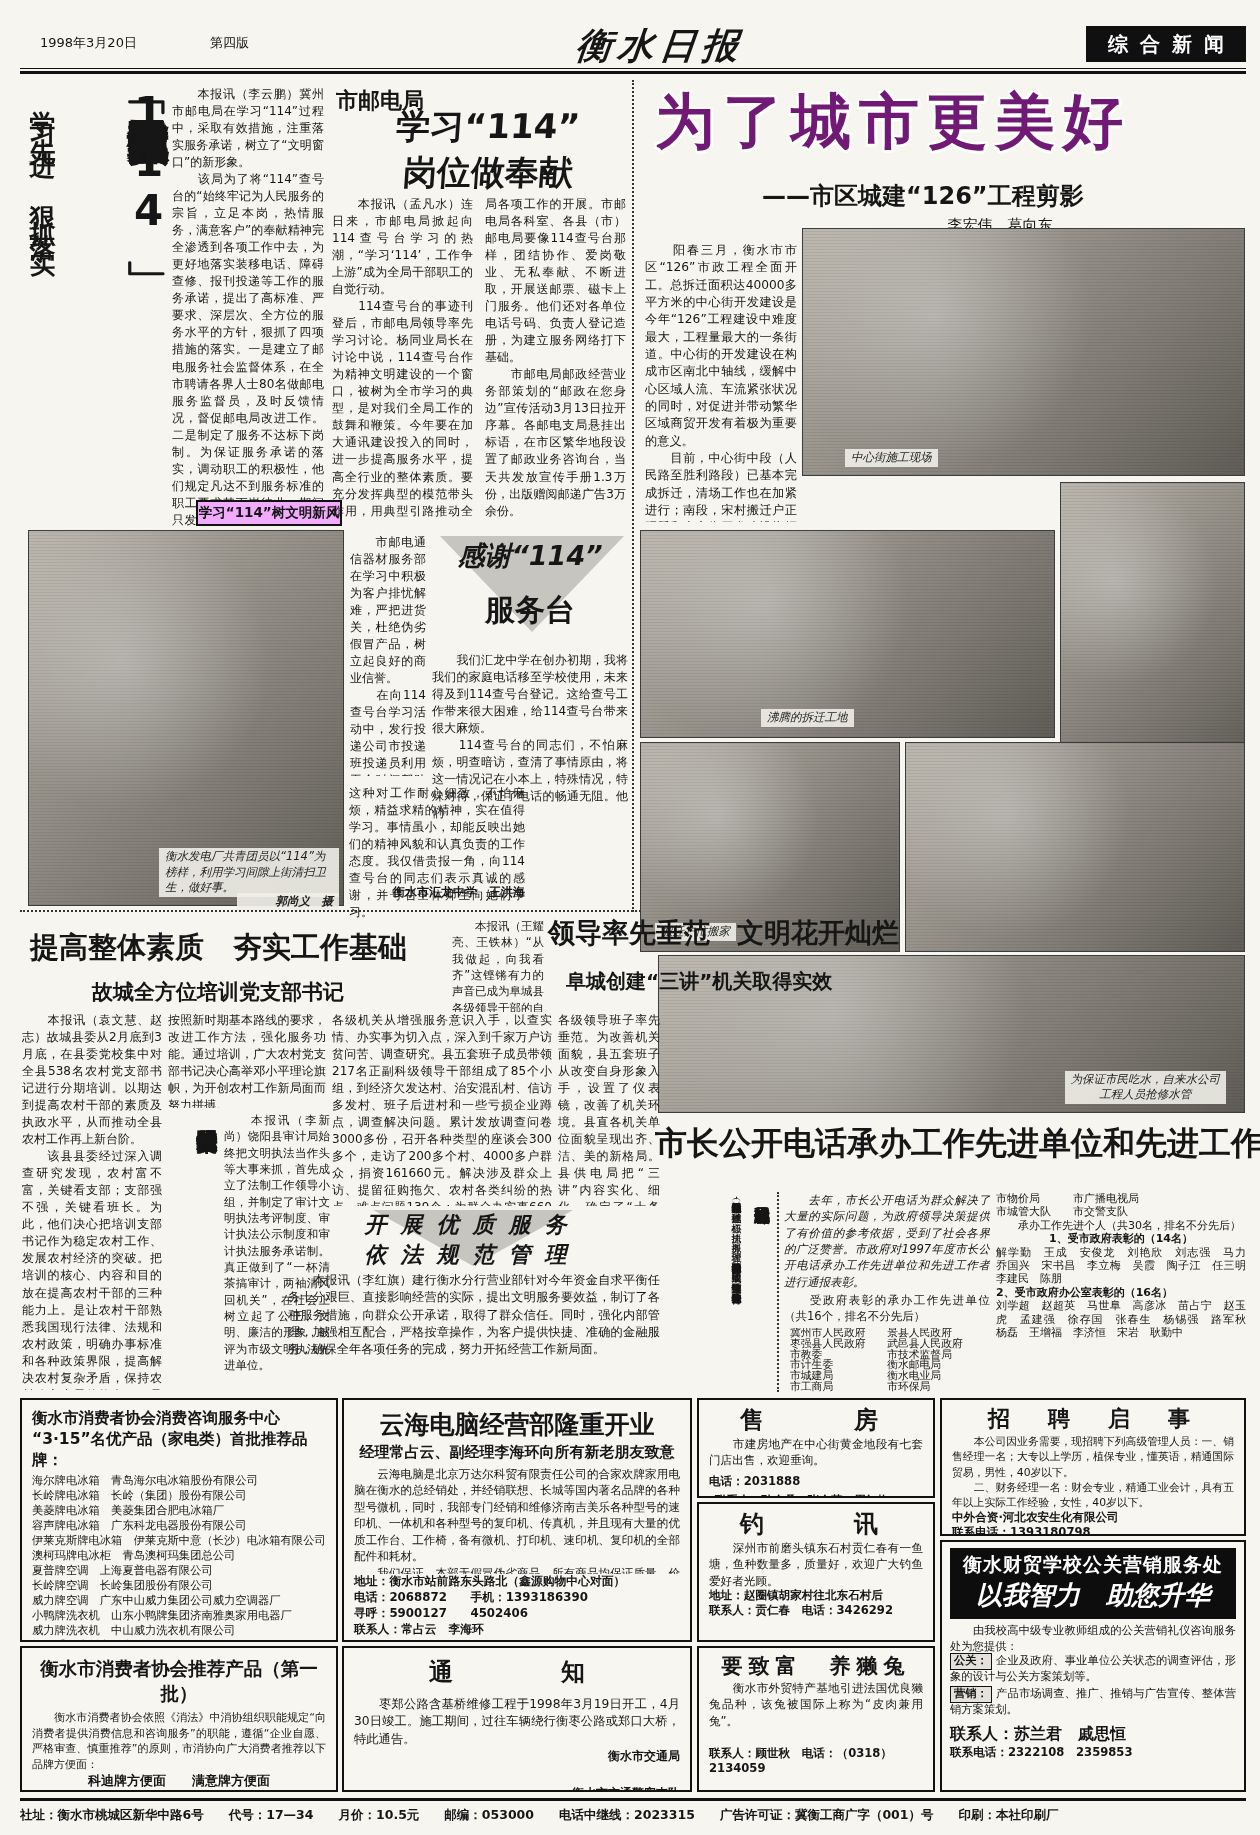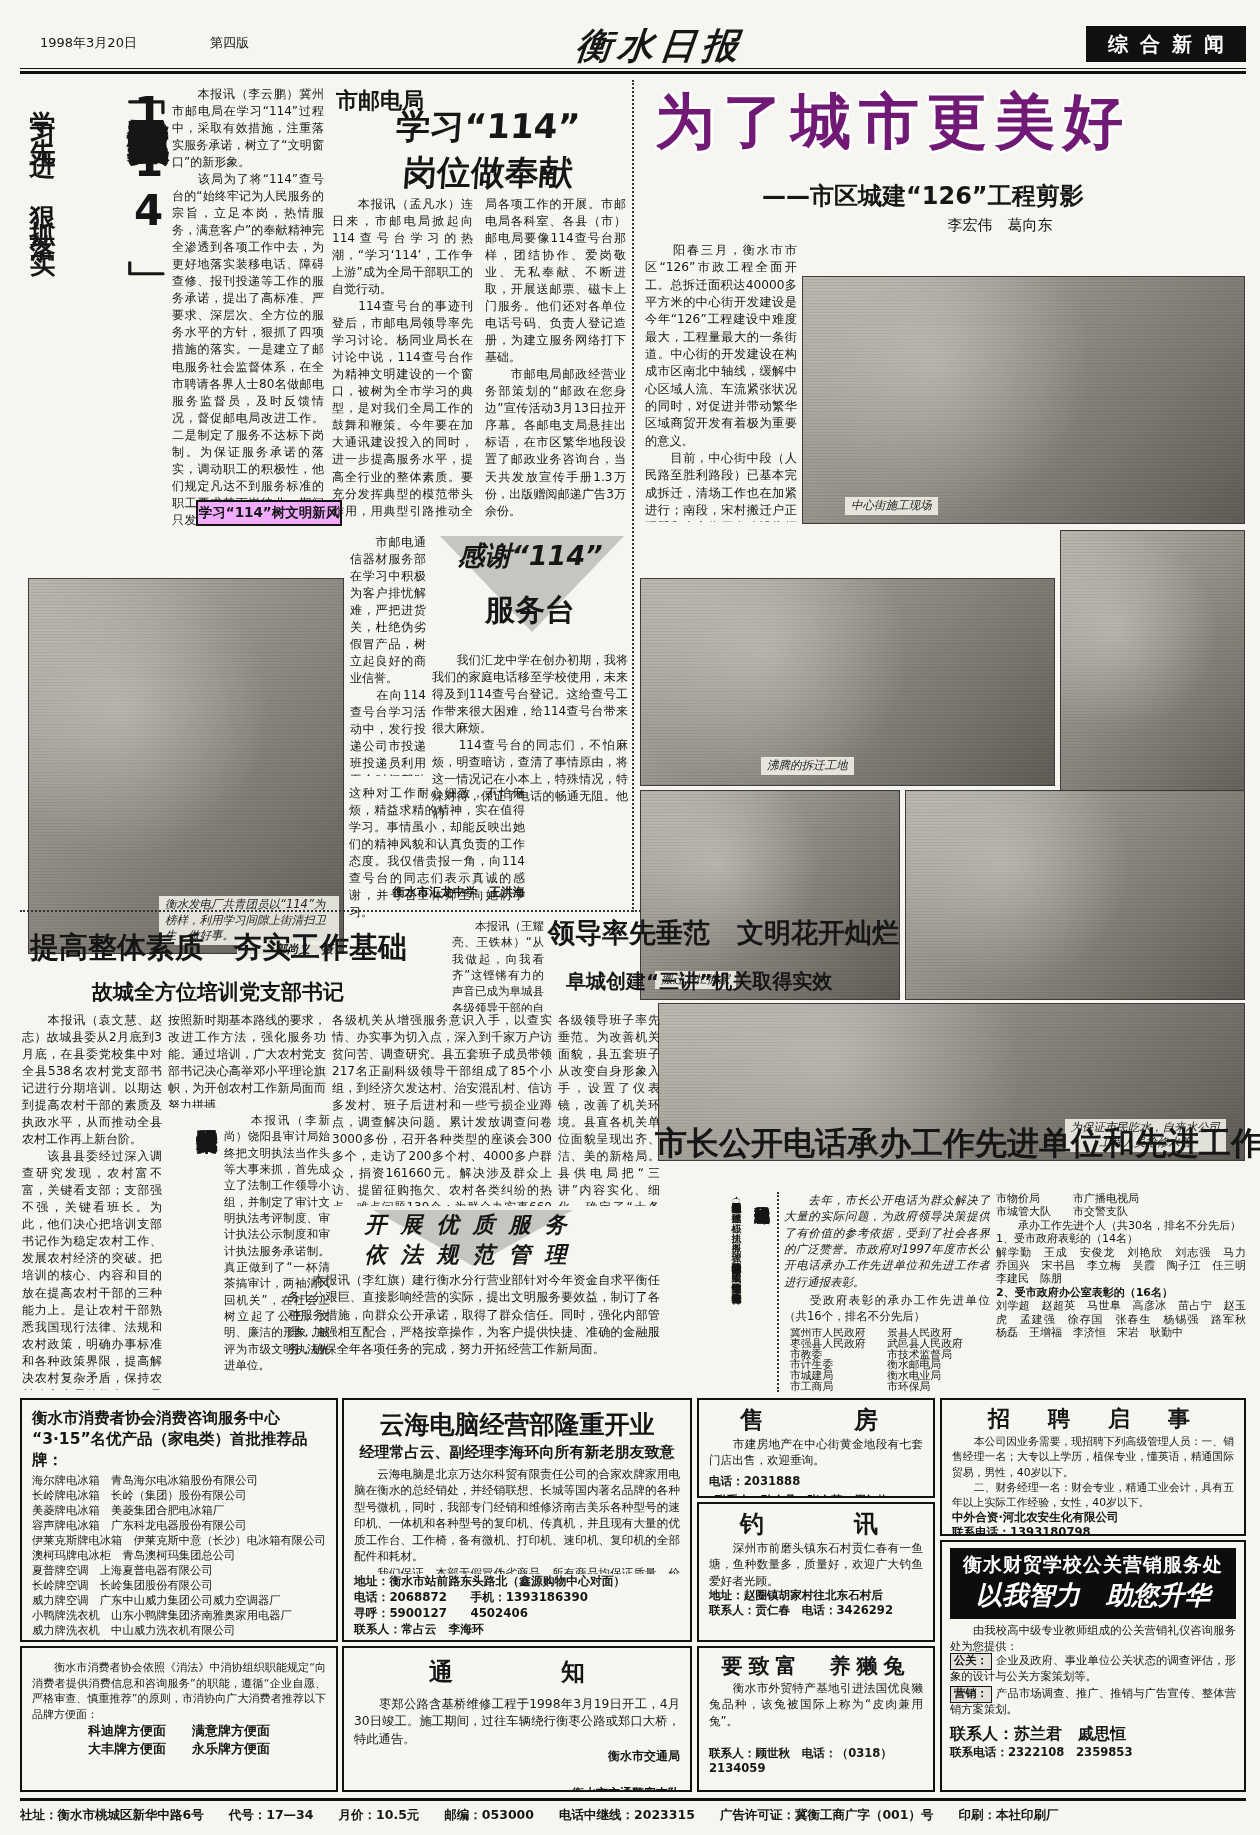--- a/index.html
+++ b/index.html
@@ -5,21 +5,21 @@
   html,body{margin:0;padding:0;background:#d8d6d0;}
   #page{position:relative;width:1260px;height:1835px;margin:0 auto;background:#f6f5f0;
         font-family:"DejaVu Sans","Liberation Sans",sans-serif;color:#161616;overflow:hidden;}
   .abs{position:absolute;box-sizing:border-box;}
   .bt{font-size:12px;line-height:1.42;text-align:justify;overflow:hidden;white-space:pre-line;}
   .vert{writing-mode:vertical-rl;text-orientation:upright;}
   .photo{background:
      radial-gradient(circle at 30% 35%, rgba(255,255,255,.28), transparent 45%),
      repeating-linear-gradient(0deg, rgba(0,0,0,.07) 0 1px, transparent 1px 3px),
      linear-gradient(135deg,#bcb8af 0%,#9a968e 35%,#7d7972 70%,#605d57 100%);
-     border:1px solid #3c3c3c;margin-top:48px;}
+     border:1px solid #3c3c3c;}
   .cap{position:absolute;font-size:11.5px;font-style:italic;background:rgba(240,238,231,.9);
        padding:1px 6px;color:#1d1d1d;white-space:pre-line;line-height:1.35;}
   .rule{border-top:1.5px solid #111;border-bottom:3.5px solid #111;height:6px;}
   .dotv{border-left:2px dotted #333;}
   .doth{border-top:2px dotted #333;}
   .adbox{border:2.5px solid #111;background:#f7f6f1;padding:8px 10px;overflow:hidden;}
   .headline-outline{font-weight:900;color:#701a75;
      text-shadow:2px 2px 0 #fff,-2px -2px 0 #fff,2px -2px 0 #fff,-2px 2px 0 #fff,0 3px 0 #fff,3px 0 0 #fff;}
   .hblack{font-weight:900;}
   .tri{width:0;height:0;position:absolute;}
@@ -137,21 +137,21 @@
   <div class="abs" style="left:790px;top:1328px;width:200px;height:64px;font-size:10.8px;line-height:1.0;white-space:pre-line;overflow:hidden;">冀州市人民政府　　景县人民政府
 枣强县人民政府　　武邑县人民政府
 市教委　　　　　　市技术监督局
 市计生委　　　　　衡水邮电局
 市城建局　　　　　衡水电业局
 市工商局　　　　　市环保局</div>
   <div class="abs" style="left:996px;top:1192px;width:250px;height:200px;font-size:11px;line-height:1.22;overflow:hidden;">
     <div style="white-space:pre-line;">市物价局　　　市广播电视局
 市城管大队　　市交警支队</div>
     <div style="white-space:pre-line;">　　承办工作先进个人（共30名，排名不分先后）</div>
-    <div style="font-weight:normal;">1、受市政府表彰的（14名）</div>
+    <div style="font-weight:bold;text-align:center;">1、受市政府表彰的（14名）</div>
     <div style="white-space:pre-line;text-align:justify;">解学勤　王成　安俊龙　刘艳欣　刘志强　马力　乔国兴　宋书昌　李立梅　吴霞　陶子江　任三明　李建民　陈朋</div>
     <div style="font-weight:bold;">2、受市政府办公室表彰的（16名）</div>
     <div style="white-space:pre-line;text-align:justify;">刘学超　赵超英　马世阜　高彦冰　苗占宁　赵玉虎　孟建强　徐存国　张春生　杨锡强　路军秋　杨磊　王增福　李济恒　宋岩　耿勤中</div>
   </div>
 
   <div class="abs adbox" style="left:20px;top:1398px;width:318px;height:244px;">
     <div style="font-size:15.5px;font-weight:900;">衡水市消费者协会消费咨询服务中心</div>
     <div style="font-size:15.5px;font-weight:900;">“3·15”名优产品（家电类）首批推荐品牌：</div>
     <div style="font-size:11.3px;line-height:1.33;white-space:pre-line;margin-top:2px;">海尔牌电冰箱　青岛海尔电冰箱股份有限公司
 长岭牌电冰箱　长岭（集团）股份有限公司
@@ -162,20 +162,21 @@
 夏普牌空调　上海夏普电器有限公司
 长岭牌空调　长岭集团股份有限公司
 威力牌空调　广东中山威力集团公司威力空调器厂
 小鸭牌洗衣机　山东小鸭牌集团济南雅奥家用电器厂
 威力牌洗衣机　中山威力洗衣机有限公司
 轻骑系列摩托车　中国轻骑集团有限公司</div>
 
   </div>
 
   <div class="abs adbox" style="left:20px;top:1646px;width:318px;height:146px;">
+    <div style="font-size:18.5px;font-weight:900;text-align:center;">衡水市消费者协会推荐产品（第一批）</div>
     <div class="bt" style="font-size:11px;margin-top:4px;height:62px;">　　衡水市消费者协会依照《消法》中消协组织职能规定“向消费者提供消费信息和咨询服务”的职能，遵循“企业自愿、严格审查、慎重推荐”的原则，市消协向广大消费者推荐以下品牌方便面：</div>
     <div style="font-size:13px;font-weight:bold;text-align:center;white-space:pre-line;line-height:1.4;">科迪牌方便面　　满意牌方便面
 大丰牌方便面　　永乐牌方便面</div>
   </div>
 
   <div class="abs adbox" style="left:342px;top:1398px;width:350px;height:244px;">
     <div style="font-size:25px;font-weight:900;text-align:center;">云海电脑经营部隆重开业</div>
     <div style="font-size:15px;font-weight:bold;text-align:center;margin-top:2px;">经理常占云、副经理李海环向所有新老朋友致意</div>
     <div class="bt" style="font-size:11.6px;margin-top:4px;height:108px;">　　云海电脑是北京万达尔科贸有限责任公司的合家欢牌家用电脑在衡水的总经销处，并经销联想、长城等国内著名品牌的各种型号微机，同时，我部专门经销和维修济南吉美乐各种型号的速印机、一体机和各种型号的复印机、传真机，并且现有大量的优质工作台、工作椅，备有微机、打印机、速印机、复印机的全部配件和耗材。
 　　我们保证，本部无假冒伪劣商品，所有商品均保证质量，价格合理。</div>

